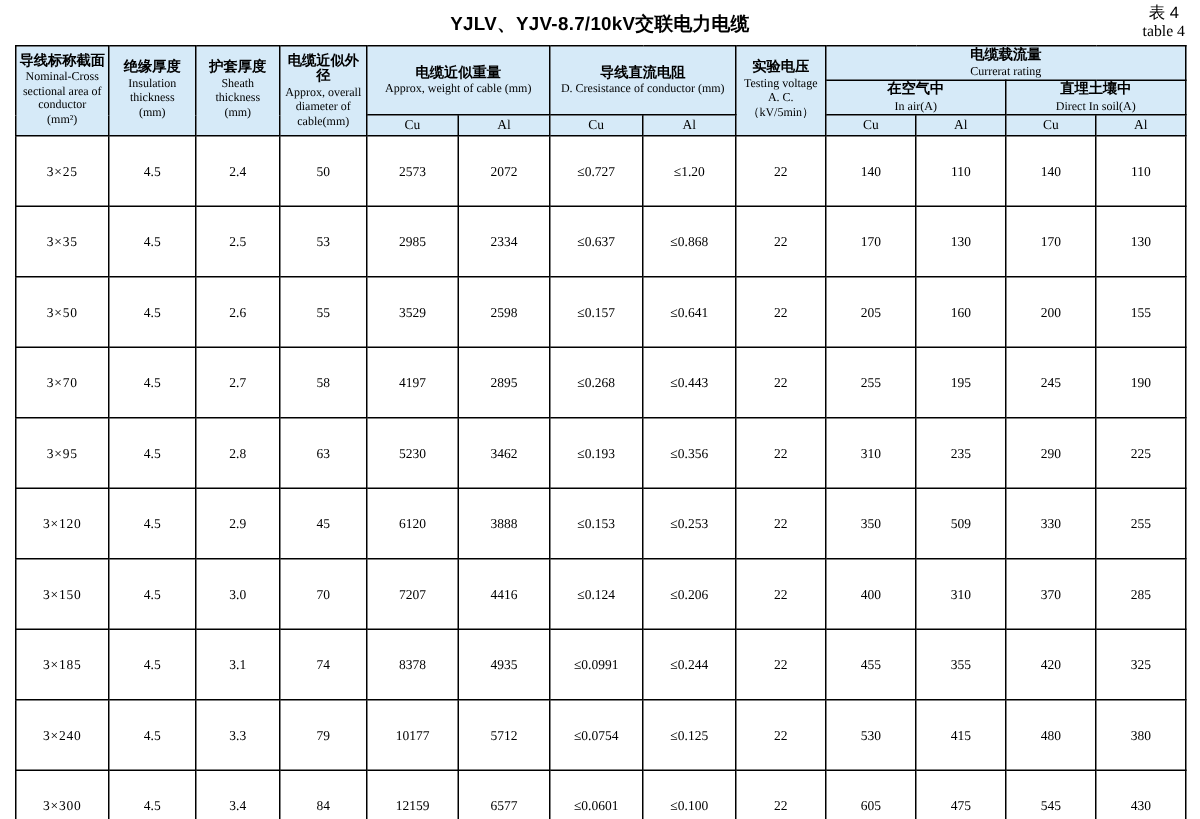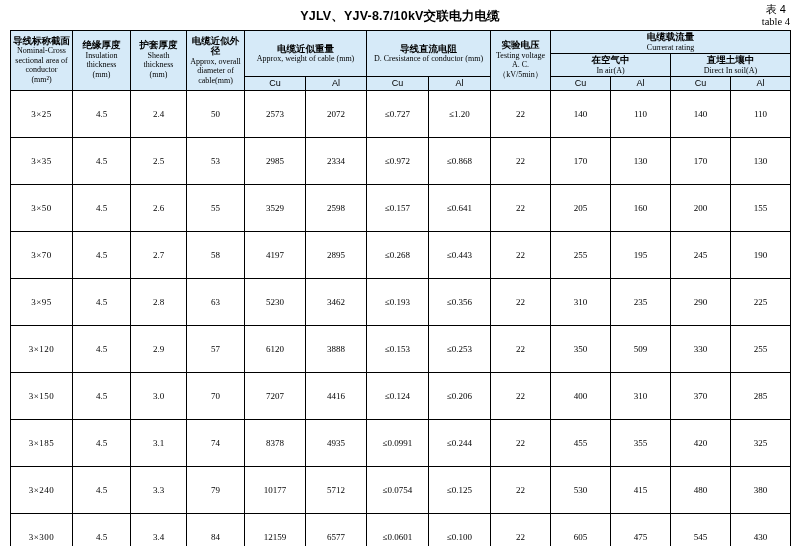--- a/index.html
+++ b/index.html
@@ -76,21 +76,21 @@
     display: block;
     font-family: "Liberation Serif", serif;
     line-height: 9.5px;
   }
   .hunit {
     font-size: 8px;
     display: block;
     font-family: "Liberation Serif", serif;
   }
   .sub-th {
-    font-family: Liberation Sans, sans-serif;
+    font-family: Liberation Serif, serif;
     font-size: 9px;
   }
   tbody td {
     height: 44px;
     font-family: "Liberation Serif", serif;
     font-size: 10px;
     background: #ffffff;
   }
   tbody tr:nth-child(even) td {
     background: #ffffff;
@@ -218,21 +218,21 @@
         <td>140</td>
         <td>110</td>
       </tr>
       <tr>
         <td class="size-cell">3×35</td>
         <td>4.5</td>
         <td>2.5</td>
         <td>53</td>
         <td>2985</td>
         <td>2334</td>
-        <td>≤0.972</td>
+        <td>≤0.637</td>
         <td>≤0.868</td>
         <td>22</td>
         <td>170</td>
         <td>130</td>
         <td>170</td>
         <td>130</td>
       </tr>
       <tr>
         <td class="size-cell">3×50</td>
         <td>4.5</td>
@@ -275,21 +275,21 @@
         <td>22</td>
         <td>310</td>
         <td>235</td>
         <td>290</td>
         <td>225</td>
       </tr>
       <tr>
         <td class="size-cell">3×120</td>
         <td>4.5</td>
         <td>2.9</td>
-        <td>57</td>
+        <td>45</td>
         <td>6120</td>
         <td>3888</td>
         <td>≤0.153</td>
         <td>≤0.253</td>
         <td>22</td>
         <td>350</td>
         <td>509</td>
         <td>330</td>
         <td>255</td>
       </tr>

